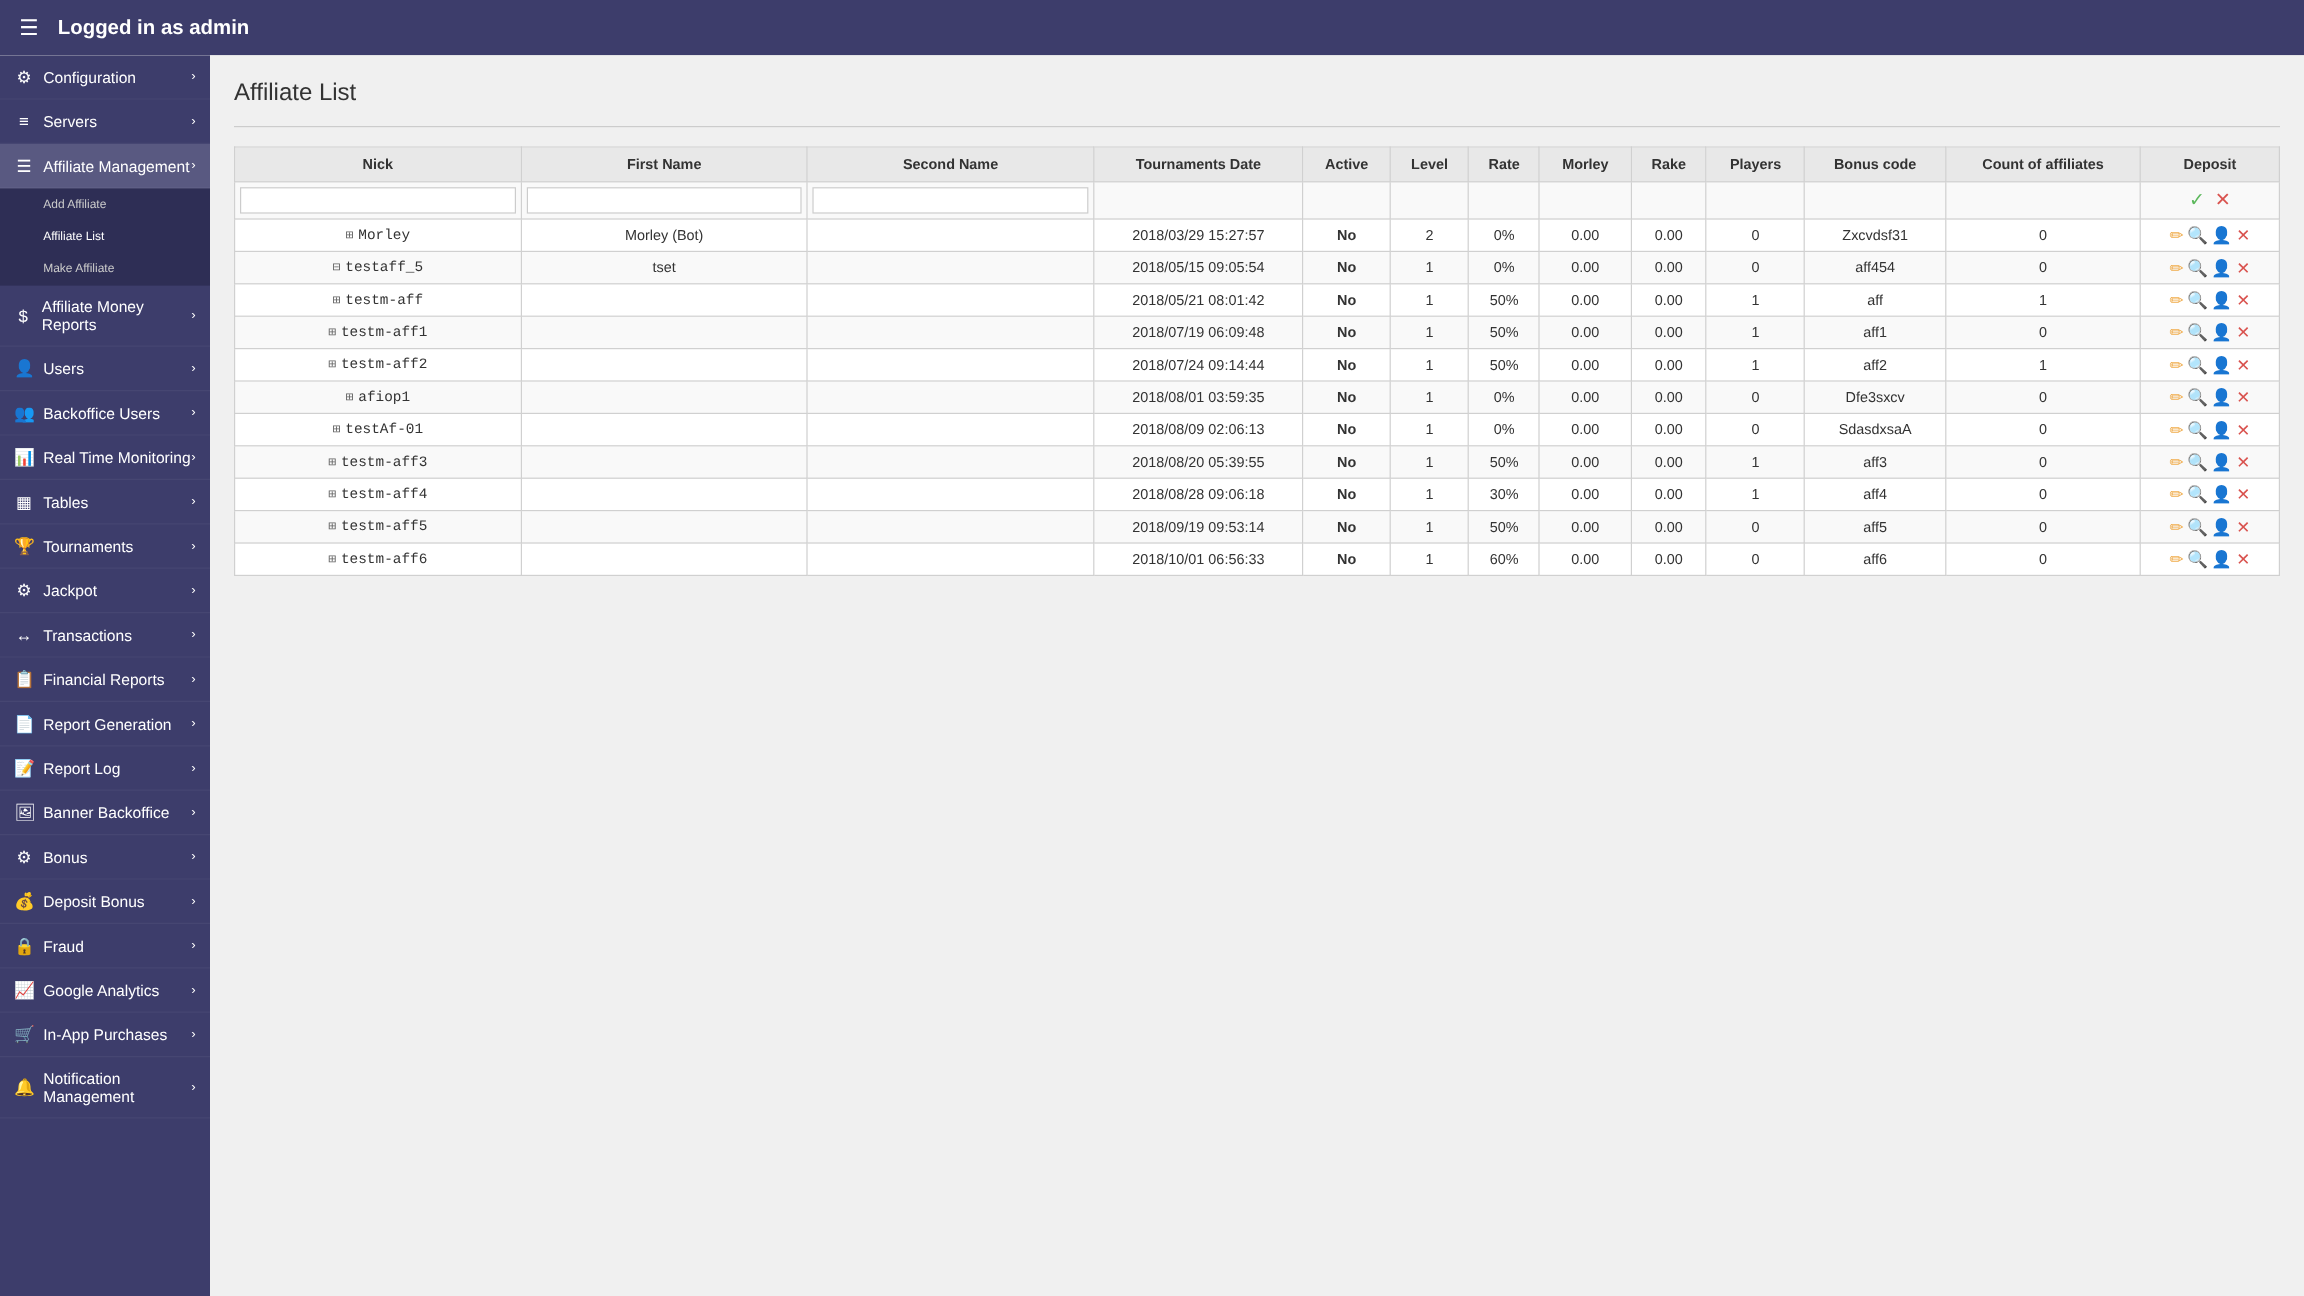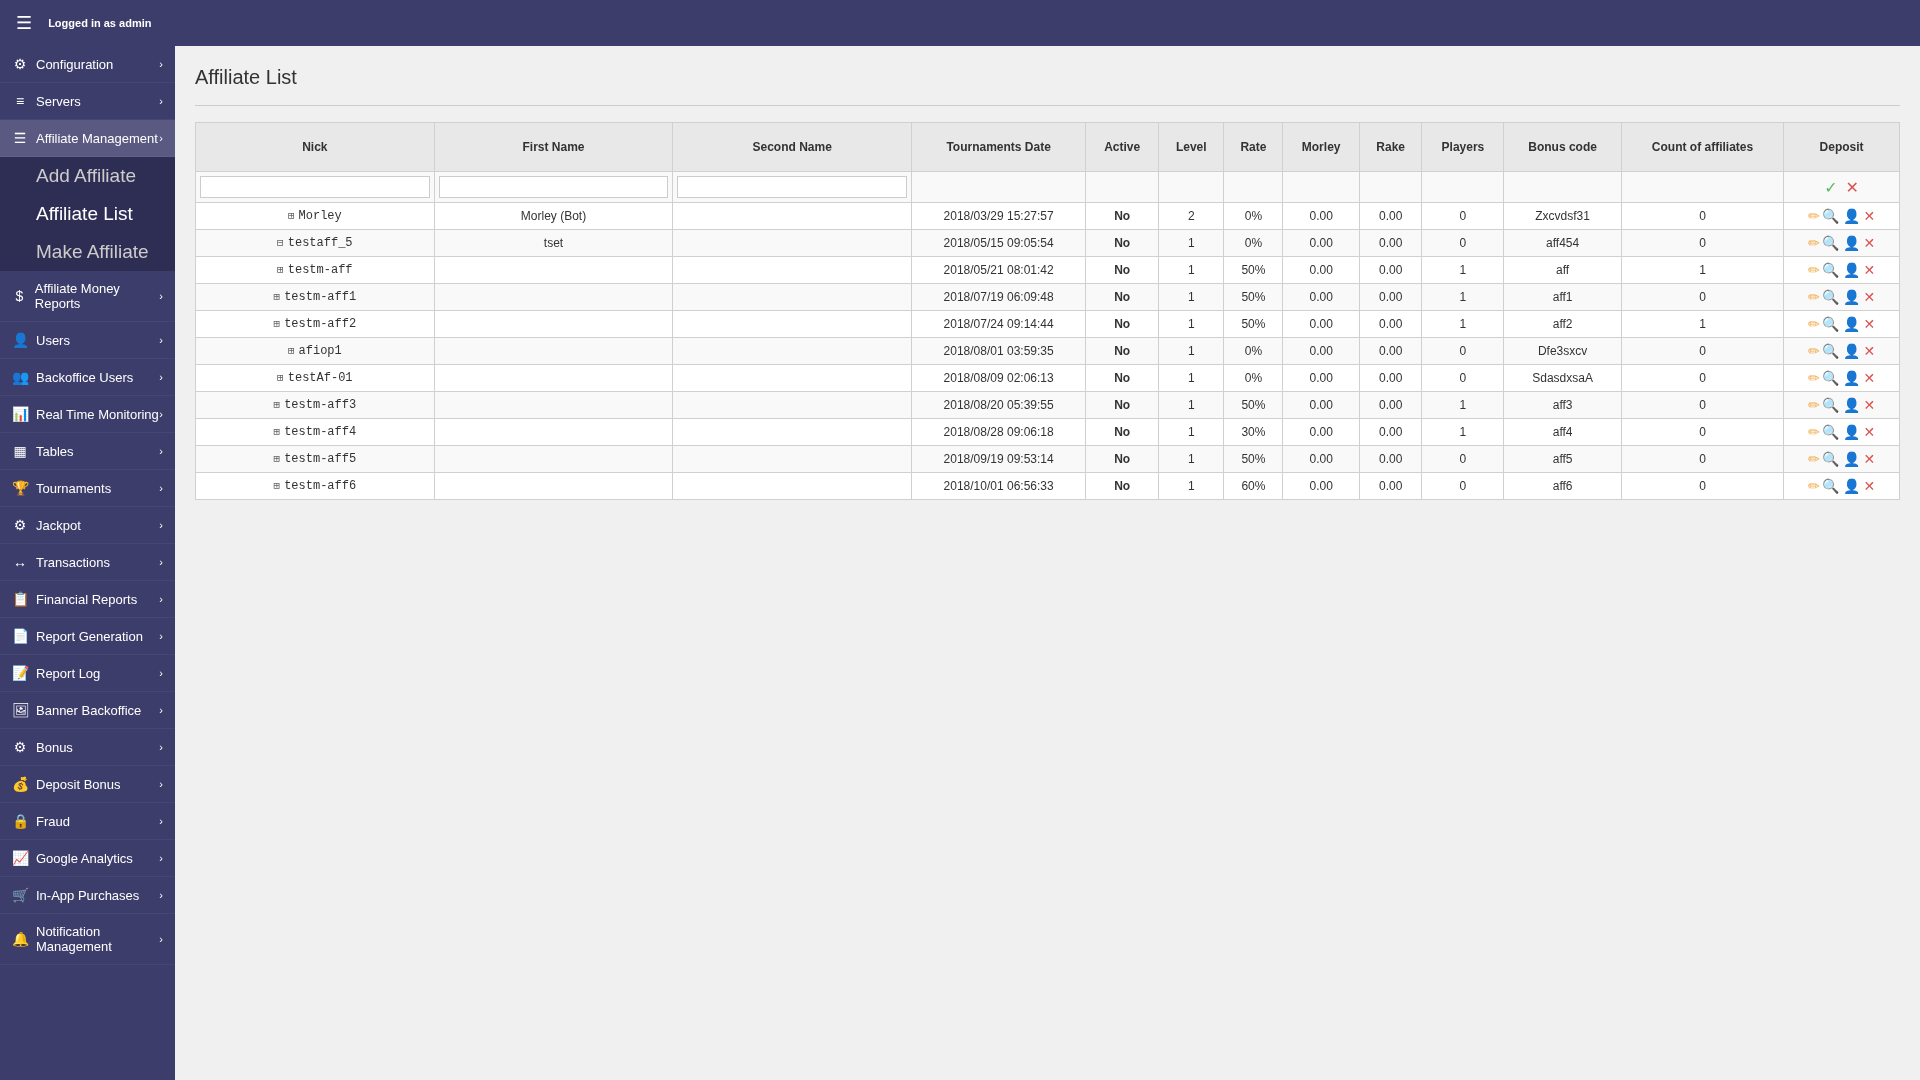--- a/index.html
+++ b/index.html
@@ -19,21 +19,21 @@
       font-size: 18px;
       font-weight: bold;
       flex: 1;
     }
     .top-header .hamburger {
       font-size: 18px;
       cursor: pointer;
       margin-right: 16px;
     }
     .top-header .logged-in {
-      font-size: 11px;
+      font-size: 17px;
     }
     .top-header .logged-in span {
       font-weight: bold;
     }
 
     
     .main-layout {
       display: flex;
       flex: 1;
       overflow: hidden;
@@ -64,21 +64,21 @@
       text-align: center;
     }
     .sidebar-item .chevron {
       margin-left: auto;
       font-size: 11px;
     }
     .sidebar-sub { background: #2e2e55; }
     .sidebar-sub-item {
       padding: 8px 2px 8px 36px;
       cursor: pointer;
-      font-size: 19px;
+      font-size: 10px;
       color: #ccc;
     }
     .sidebar-sub-item.active { color: white; }
 
     
     .content {
       flex: 1;
       overflow-y: auto;
       padding: 20px;
       background: #f0f0f0;
@@ -98,21 +98,21 @@
     
     .affiliate-table {
       width: 100%;
       border-collapse: collapse;
       background: white;
       font-size: 12px;
     }
     .affiliate-table th {
       background: #e8e8e8;
       border: 1px solid #d0d0d0;
-      padding: 17px 8px;
+      padding: 7px 8px;
       text-align: center;
       font-weight: bold;
       color: #333;
     }
     .affiliate-table td {
       border: 1px solid #d0d0d0;
       padding: 5px 8px;
       text-align: center;
       color: #333;
     }

